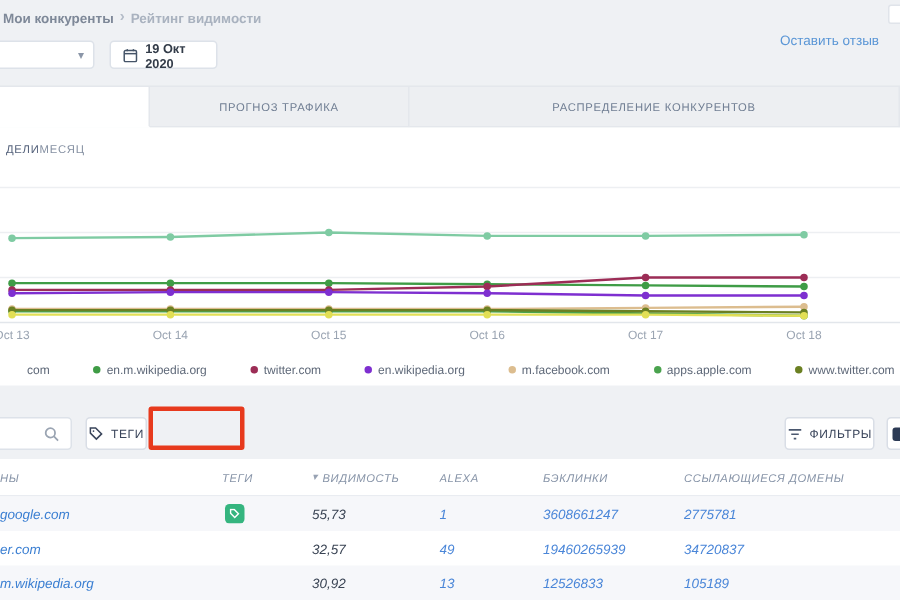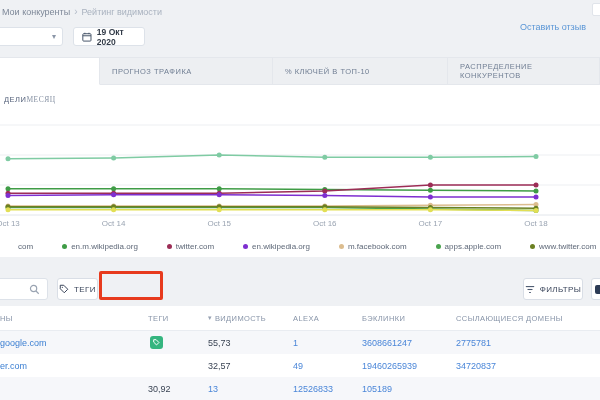--- a/index.html
+++ b/index.html
@@ -2,54 +2,54 @@
 <html><head>
 <meta charset="utf-8">
 <style>
   * { margin:0; padding:0; box-sizing:border-box; }
   html,body { width:600px; height:400px; }
   body { font-family:"Liberation Sans", sans-serif; }
   #app { position:relative; width:600px; height:400px; background:#eff1f4; overflow:hidden; }
   .abs { position:absolute; }
 
   
-  .breadcrumb { top:6px; left:2px; font-size:9px; color:#7e8898; display:flex; align-items:center; gap:4px; }
+  .breadcrumb { top:6px; left:2px; font-size:9px; color:#7e8898; display:flex; align-items:center; gap:4px;font-weight:bold; }
   .crumb-current { color:#a9b2bf; }
   .crumb-sep { color:#b4bcc8; font-size:10px; }
   .feedback { top:22px; right:14px; font-size:9px; color:#5a96d6; cursor:pointer; }
   .sliver { right:-3px; top:3px; width:11px; height:13px; background:#fff; border:1px solid #e0e4ea; border-radius:2px; }
 
   
   .select { left:-12px; top:27px; width:75px; height:19px; background:#fff; border:1px solid #dde2e9; border-radius:3px; display:flex; align-items:center; justify-content:flex-end; padding-right:6px; color:#8b96a8; font-size:8px; cursor:pointer; }
   .datebtn { left:73px; top:27px; width:72px; height:19px; background:#fff; border:1px solid #dde2e9; border-radius:3px; display:flex; align-items:center; gap:5px; padding-left:8px; font-size:8.5px; color:#333c49; font-weight:bold; cursor:pointer; }
 
   
   .tabbar { top:57px; left:0; width:600px; height:28px; display:flex; border-top:1px solid #e4e7ec; background:#edeff2; }
-  .tab { display:flex; align-items:center; padding:0 12px; font-size:7.5px; letter-spacing:.5px; color:#707e93; border-right:1px solid #e4e7ec; border-bottom:1px solid #e4e7ec; cursor:pointer; }
+  .tab { display:flex; align-items:center; padding:0 12px; font-size:7.5px; letter-spacing:.5px; color:#707e93; border-right:1px solid #e4e7ec; border-bottom:1px solid #e4e7ec; cursor:pointer;justify-content:center; }
   .tab.sel { background:#fff; border-bottom:1px solid #fff; }
 
   
   .panel { top:85px; left:0; width:600px; height:172px; background:#fff; }
   .toggle { position:absolute; top:10px; left:4px; display:flex; font-size:7.5px; letter-spacing:.5px; }
   .toggle .t1 { color:#56637c; cursor:pointer; }
-  .toggle .t2 { color:#8590a2; cursor:pointer;font-family:Liberation Serif, serif; }
+  .toggle .t2 { color:#8590a2; cursor:pointer; }
   .legend { position:absolute; top:157px; left:2px; right:0; display:flex; align-items:center; gap:13px; font-size:8px; color:#5e6878; white-space:nowrap; overflow:hidden; }
   .lg-item { display:flex; align-items:center; gap:4px; cursor:pointer;margin-left:16px; }
   .lg-dot { width:5px; height:5px; border-radius:50%; flex:0 0 auto; }
 
   
   .btn { position:absolute; background:#fff; border:1px solid #d9dee6; border-radius:3px; display:flex; align-items:center; justify-content:center; gap:5px; font-size:8px; letter-spacing:.4px; color:#39445a; cursor:pointer; }
   .search { left:-14px; top:278px; width:62px; height:22px; background:#fff; border:1px solid #dde2e9; border-radius:3px; }
   .search svg { position:absolute; right:7px; top:5px; }
   .redbox { left:99px; top:271px; width:64px; height:29px; border:3px solid #e73a1d; border-radius:2px; z-index:9; pointer-events:none; }
   .navybtn-frag { left:591px; top:278px; width:20px; height:22px; background:#fff; border:1px solid #d9dee6; border-radius:3px; }
   .navyicon { position:absolute; left:3px; top:6px; width:9px; height:9px; border-radius:2px; background:#2c3b55; }
 
   
-  .tablepanel { top:306px; left:0; width:600px; height:94px; background:#fff; }
+  .tablepanel { top:306px; left:0; width:600px; height:94px; background:#fff;font-style:italic; }
   .thead, .trow { display:grid; grid-template-columns:148px 60px 85px 69px 94px 1fr; align-items:center; }
   .thead { height:25px; font-size:7.5px; letter-spacing:.4px; color:#8794a8; border-bottom:1px solid #e9ecf1; }
   .trow { height:23px; font-size:9px; }
   .trow.alt { background:#f6f7fa; }
   .cell { display:flex; align-items:center; overflow:hidden; }
   .domain { color:#3b7fd2; cursor:pointer; }
   .num { color:#4a86d8; cursor:pointer; }
   .vis { color:#3a4454; }
   .badge { width:13px; height:13px; border-radius:3px; background:#35b57f; display:flex; align-items:center; justify-content:center; margin-left:2px; cursor:pointer; }
   .caret { color:#98a2b3; font-size:7px; margin-right:3px; }
@@ -79,23 +79,20 @@
     </svg>
     <span>19 Окт 2020</span>
   </div>
 
   <div class="abs tabbar">
     <div class="tab sel" style="width:100px">
         <span></span>
       </div>
     <div class="tab" style="width:173px">
         <span>ПРОГНОЗ ТРАФИКА</span>
-      </div>
-    <div class="tab" style="width:175px">
-        <span>% КЛЮЧЕЙ В ТОП-10</span>
       </div>
     <div class="tab" style="flex:1">
         <span>РАСПРЕДЕЛЕНИЕ КОНКУРЕНТОВ</span>
       </div>
   </div>
 
   <div class="abs panel">
     <div class="toggle">
       <span class="t1">ДЕЛИ</span>
       <span class="t2">МЕСЯЦ</span>
@@ -288,20 +285,23 @@
             <span class="num">49</span>
           </div>
           <div class="cell">
             <span class="num">19460265939</span>
           </div>
           <div class="cell">
             <span class="num">34720837</span>
           </div>
         </div>
         <div class="trow alt">
+          <div class="cell">
+            <span class="domain">m.wikipedia.org</span>
+          </div>
           <div class="cell"></div>
           <div class="cell">
             <span class="vis">30,92</span>
           </div>
           <div class="cell">
             <span class="num">13</span>
           </div>
           <div class="cell">
             <span class="num">12526833</span>
           </div>

